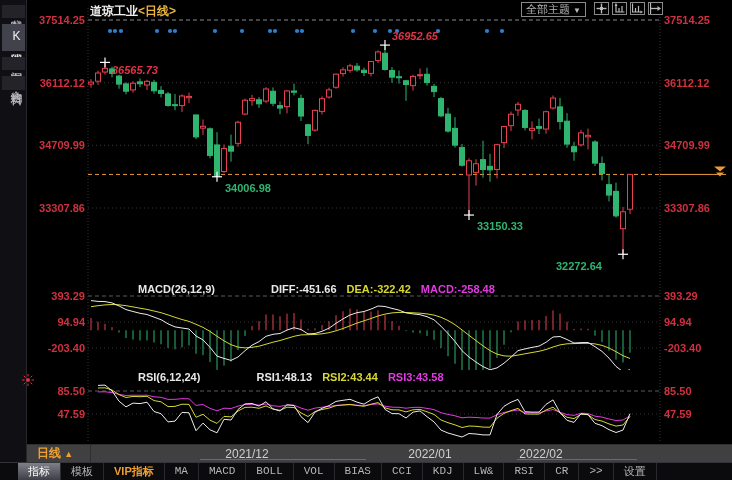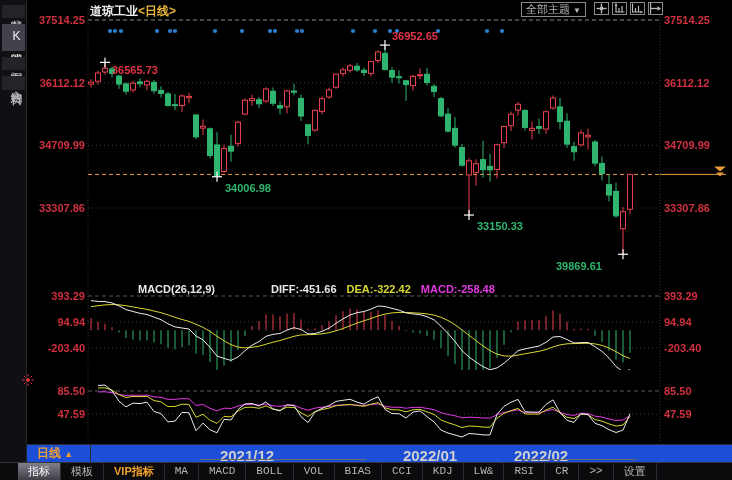--- a/index.html
+++ b/index.html
@@ -26,29 +26,29 @@
   
   .axis-label{position:absolute;color:#d0303f;font-size:11px;font-weight:bold;line-height:11px;}
   .axis-label.left{left:28px;width:57px;text-align:right;}
   .axis-label.right{left:664px;text-align:left;}
   
   .ind-row{position:absolute;left:92px;font-size:11px;font-weight:bold;white-space:nowrap;}
   .ind-row span{margin-right:7px;}
   .c-white{color:#e8e8e8;margin-left:46px;} .c-yellow{color:#d8d832;} .c-magenta{color:#e23ae2;}
   
   .anno{position:absolute;font-size:11px;font-weight:bold;white-space:nowrap;}
-  .anno.high{color:#e03448;} .anno.low{color:#2fb56f;}
+  .anno.high{color:#e03448;font-style:italic;} .anno.low{color:#2fb56f;}
   
   .sun-icon{position:absolute;left:22px;top:374px;width:12px;height:12px;cursor:pointer;}
   
-  .date-row{position:absolute;left:27px;right:0;top:444px;height:18px;background:#1d4ed8;border-top:1px solid #2e2e33;}
+  .date-row{position:absolute;left:27px;right:0;top:444px;height:18px;background:#404040;border-top:1px solid #2e2e33;}
   .period-cell{position:absolute;left:0;top:0;width:64px;height:17px;border-right:1px solid #2e2e33;
                color:#f0a030;font-size:12px;font-weight:bold;line-height:17px;padding-left:10px;cursor:pointer;}
   .period-cell .caret{font-size:9px;}
-  .date-label{position:absolute;top:2px;transform:translateX(-50%);color:#cfcfcf;font-size:15px;font-weight:bold;}
+  .date-label{position:absolute;top:2px;transform:translateX(-50%);color:#cfcfcf;font-size:12px;font-weight:normal;}
   .date-underline{position:absolute;top:14px;height:1px;background:#6a6a6a;}
   
   .tabbar{position:absolute;left:0;right:0;top:462px;height:18px;background:#0b0b0d;border-top:1px solid #34343a;
           display:flex;align-items:stretch;padding-left:18px;}
   .tab{padding:0 10px;font-size:11px;line-height:16px;color:#b5b5b5;border-right:1px solid #2a2a2e;cursor:pointer;white-space:nowrap;}
   .tab.mono{font-family:"Liberation Mono","DejaVu Sans Mono",monospace;font-size:11px;}
   .tab.selected{background:linear-gradient(#80808a,#3e3e46);color:#ffffff;}
   .tab.vip{color:#f0a030;font-weight:bold;}
 </style>
 </head>
@@ -434,41 +434,47 @@
       <div class="axis-label right" style="top: 409px;">47.59</div>
     </div>
 
   <div class="ind-row" style="top:283px">
     <span class="c-white">MACD(26,12,9)</span>
     <span class="c-white">DIFF:-451.66</span>
     <span class="c-yellow">DEA:-322.42</span>
     <span class="c-magenta">MACD:-258.48</span>
   </div>
 
+  <div class="ind-row" style="top:371px">
+    <span class="c-white">RSI(6,12,24)</span>
+    <span class="c-white">RSI1:48.13</span>
+    <span class="c-yellow">RSI2:43.44</span>
+    <span class="c-magenta">RSI3:43.58</span>
+  </div>
 
   <svg class="sun-icon" viewBox="0 0 12 12">
     <circle cx="6" cy="6" r="2" fill="#e03040"></circle>
     <g stroke="#e03040" stroke-width="1">
       <line x1="6" y1="0" x2="6" y2="2.5"></line>
         <line x1="6" y1="9.5" x2="6" y2="12"></line>
       <line x1="0" y1="6" x2="2.5" y2="6"></line>
         <line x1="9.5" y1="6" x2="12" y2="6"></line>
       <line x1="1.8" y1="1.8" x2="3.5" y2="3.5"></line>
         <line x1="8.5" y1="8.5" x2="10.2" y2="10.2"></line>
       <line x1="8.5" y1="3.5" x2="10.2" y2="1.8"></line>
         <line x1="1.8" y1="10.2" x2="3.5" y2="8.5"></line>
     </g>
   </svg>
 
   <div id="annotations">
       <div class="anno high" style="left: 112px; top: 64px;">36565.73</div>
       <div class="anno high" style="left: 392px; top: 30.1001px;">36952.65</div>
       <div class="anno low" style="left: 225px; top: 181.754px;">34006.98</div>
       <div class="anno low" style="left: 477px; top: 220.041px;">33150.33</div>
-      <div class="anno low" style="left: 556px; top: 260.268px;">39869.61</div>
+      <div class="anno low" style="left: 556px; top: 260.268px;">32272.64</div>
     </div>
 
   <div class="date-row">
     <div class="period-cell">
       <span>日线</span>
       <span class="caret">▲</span>
     </div>
     <div id="date-labels">
         <div class="date-label" style="left: 220px;">2021/12</div>
         <div class="date-label" style="left: 381px; margin-left: 22px;">2022/01</div>

